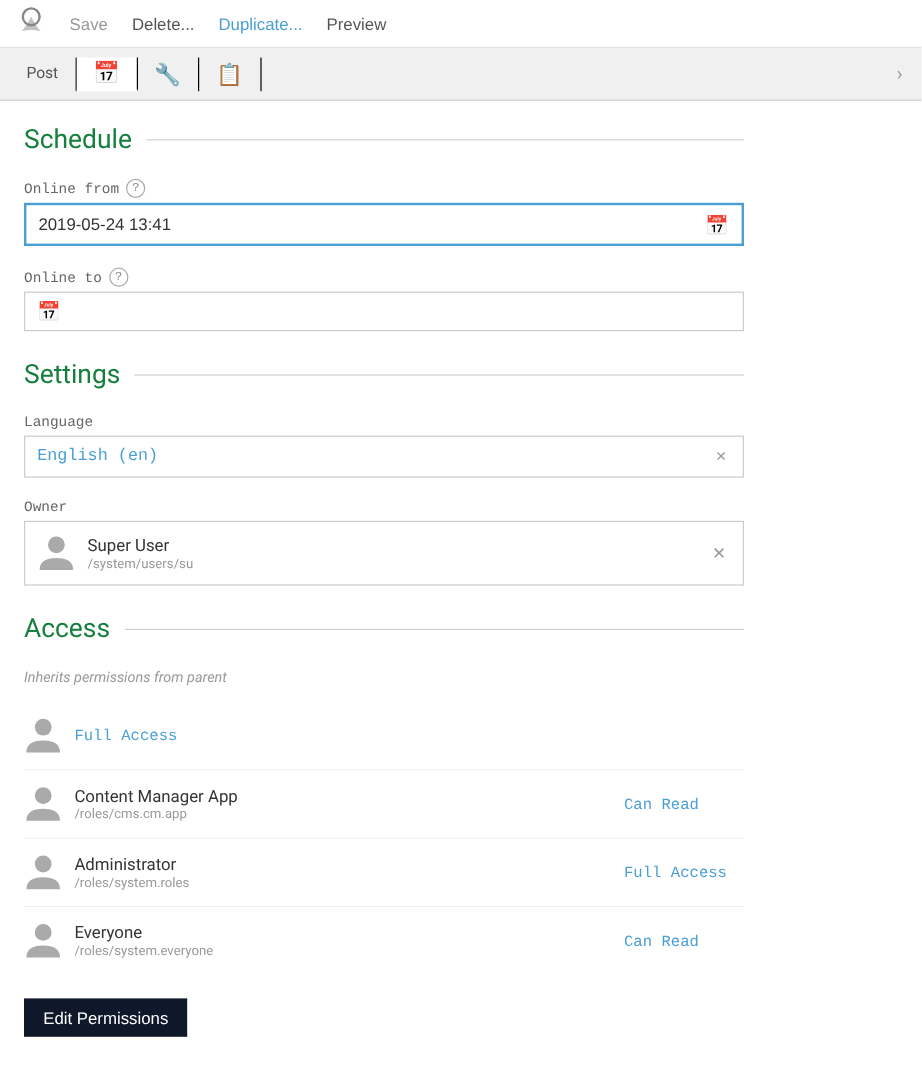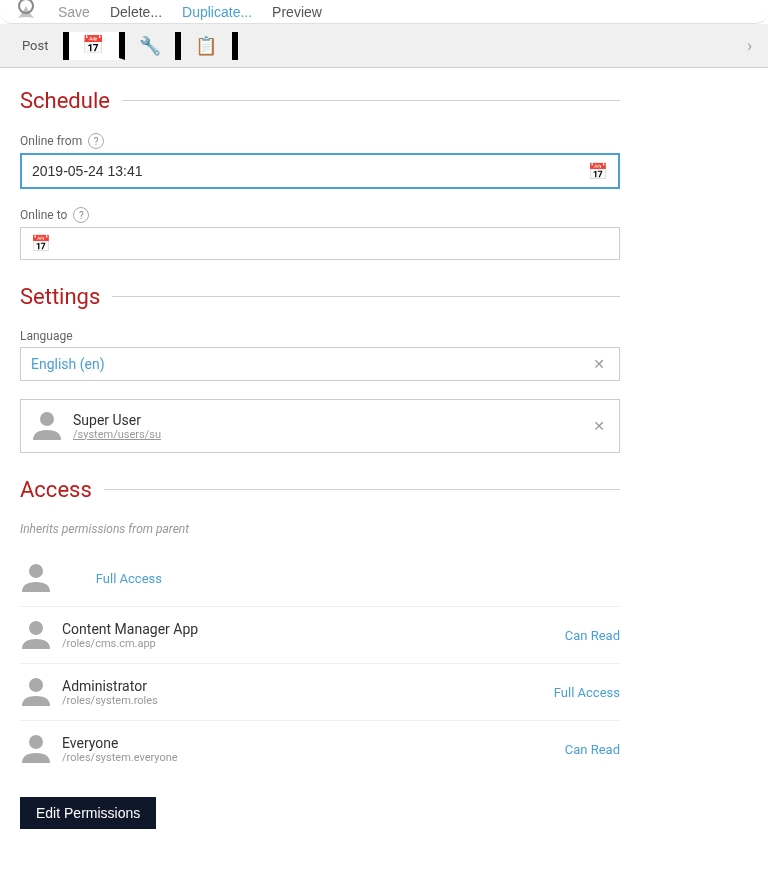--- a/index.html
+++ b/index.html
@@ -12,22 +12,21 @@
       min-height: 889px;
     }
 
     
     .top-toolbar {
       display: flex;
       align-items: center;
       padding: 6px 12px;
       background: #fff;
       border-bottom: 1px solid #e0e0e0;
-      height: 24px;
-      border-radius: 14px;
+      height: 40px;
     }
     .top-toolbar .toolbar-btn {
       background: none;
       border: none;
       color: #555;
       font-size: 14px;
       padding: 4px 10px;
       cursor: pointer;
     }
     .top-toolbar .toolbar-btn.save { color: #999; cursor: default; }
@@ -45,21 +44,21 @@
       padding: 0 8px;
     }
     .tab-item {
       display: flex;
       align-items: center;
       padding: 0 14px;
       height: 28px;
       font-size: 13px;
       color: #555;
       cursor: pointer;
-      border-right: 6px solid #000000;
+      border-right: 1px solid #000000;
     }
     .tab-item.active {
       background: #fff;
       border-bottom: 2px solid #fff;
       color: #333;
     }
     .tab-icon {
       font-size: 18px;
       color: #666;
     }
@@ -78,41 +77,42 @@
 
     
     .section-header {
       display: flex;
       align-items: center;
       margin-bottom: 20px;
     }
     .section-title {
       font-size: 22px;
       font-weight: 400;
-      color: #b91c1c;
+      color: #15803d;
       margin-right: 12px;
       white-space: nowrap;
     }
     .section-line {
       flex: 1;
       height: 1px;
       background: #d0d0d0;
     }
 
     
     .form-group {
       margin-bottom: 18px;
     }
     .form-label {
       font-size: 12px;
       color: #666;
       margin-bottom: 4px;
       display: flex;
-      align-items: center;
+      align-items: flex-end;
       gap: 6px;
+      font-family: Liberation Mono, monospace;
     }
     .help-icon {
       width: 16px;
       height: 16px;
       border: 1px solid #aaa;
       border-radius: 50%;
       display: inline-flex;
       align-items: center;
       justify-content: center;
       font-size: 10px;
@@ -145,24 +145,25 @@
     .calendar-icon {
       padding: 6px 10px;
       color: #888;
       cursor: pointer;
       font-size: 16px;
     }
 
     
     .select-wrapper {
       display: flex;
-      align-items: flex-end;
+      align-items: flex-start;
       border: 1px solid #ccc;
       padding: 8px 10px;
       background: #fff;
+      font-family: Liberation Mono, monospace;
     }
     .select-value {
       flex: 1;
       color: #4a9fd5;
       font-size: 14px;
     }
     .clear-icon {
       color: #999;
       cursor: pointer;
       font-size: 14px;
@@ -179,21 +180,21 @@
     }
     .user-avatar {
       width: 32px;
       height: 36px;
       margin-right: 10px;
       color: #888;
       flex-shrink: 0;
     }
     .owner-info { flex: 1; }
     .owner-name { font-size: 14px; color: #333; }
-    .owner-path { font-size: 11px; color: #999; text-decoration: underline; }
+    .owner-path { font-size: 11px; color: #999; }
 
     
     .access-subtitle {
       font-size: 12px;
       color: #999;
       font-style: italic;
       margin-bottom: 14px;
     }
     .access-list { }
     .access-row {
@@ -209,21 +210,21 @@
       margin-right: 10px;
       color: #888;
       flex-shrink: 0;
     }
     .access-user-info { flex: 1; }
     .access-user-name { font-size: 14px; color: #333; font-weight: 400; }
     .access-user-path { font-size: 11px; color: #999; }
     .access-permission {
       font-size: 13px;
       min-width: 100px;
-      text-align: right;
+      font-family: Liberation Mono, monospace;
     }
     .access-permission.full { color: #4a9fd5; }
     .access-permission.read { color: #4a9fd5; }
 
     
     .edit-permissions-btn {
       display: inline-block;
       margin-top: 20px;
       padding: 8px 16px;
       background: #0f172a;
@@ -308,20 +309,23 @@
       <div class="form-label">
         <span>Language</span>
       </div>
       <div class="select-wrapper">
         <span class="select-value">English (en)</span>
         <span class="clear-icon">✕</span>
       </div>
     </div>
 
     <div class="form-group">
+      <div class="form-label">
+        <span>Owner</span>
+      </div>
       <div class="owner-wrapper">
         <svg class="user-avatar" viewBox="0 0 32 36" fill="#aaa">
           <circle cx="16" cy="11" r="7"></circle>
           <path d="M2 32 Q2 22 16 22 Q30 22 30 32Z"></path>
         </svg>
         <div class="owner-info">
           <div class="owner-name">Super User</div>
           <div class="owner-path">/system/users/su</div>
         </div>
         <span class="clear-icon">✕</span>

